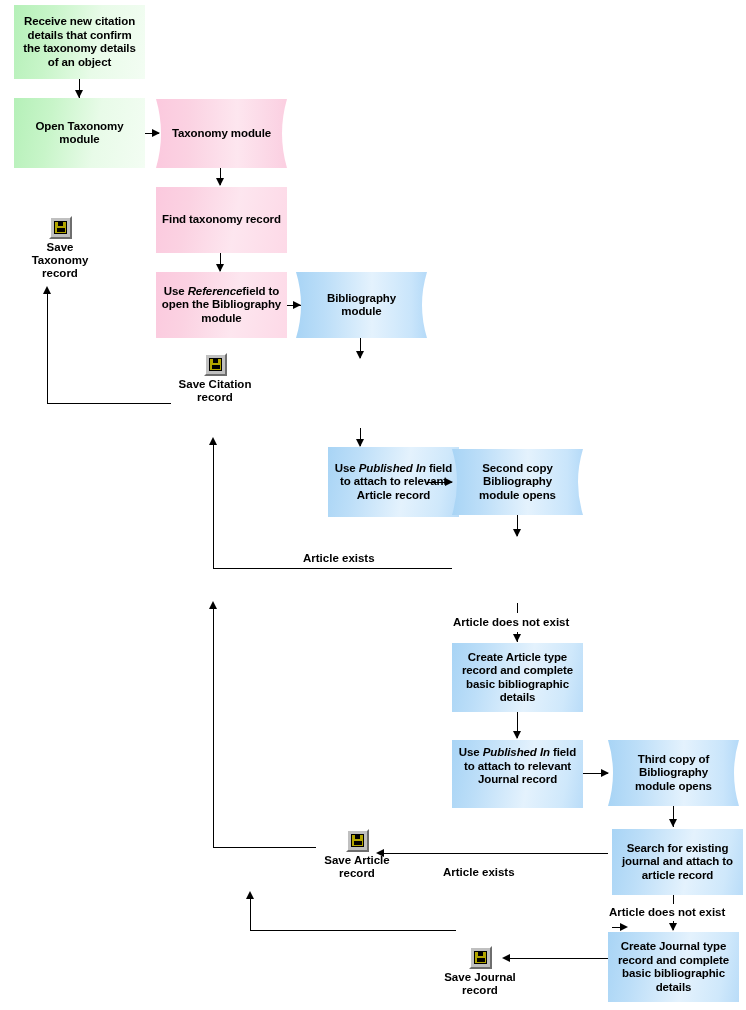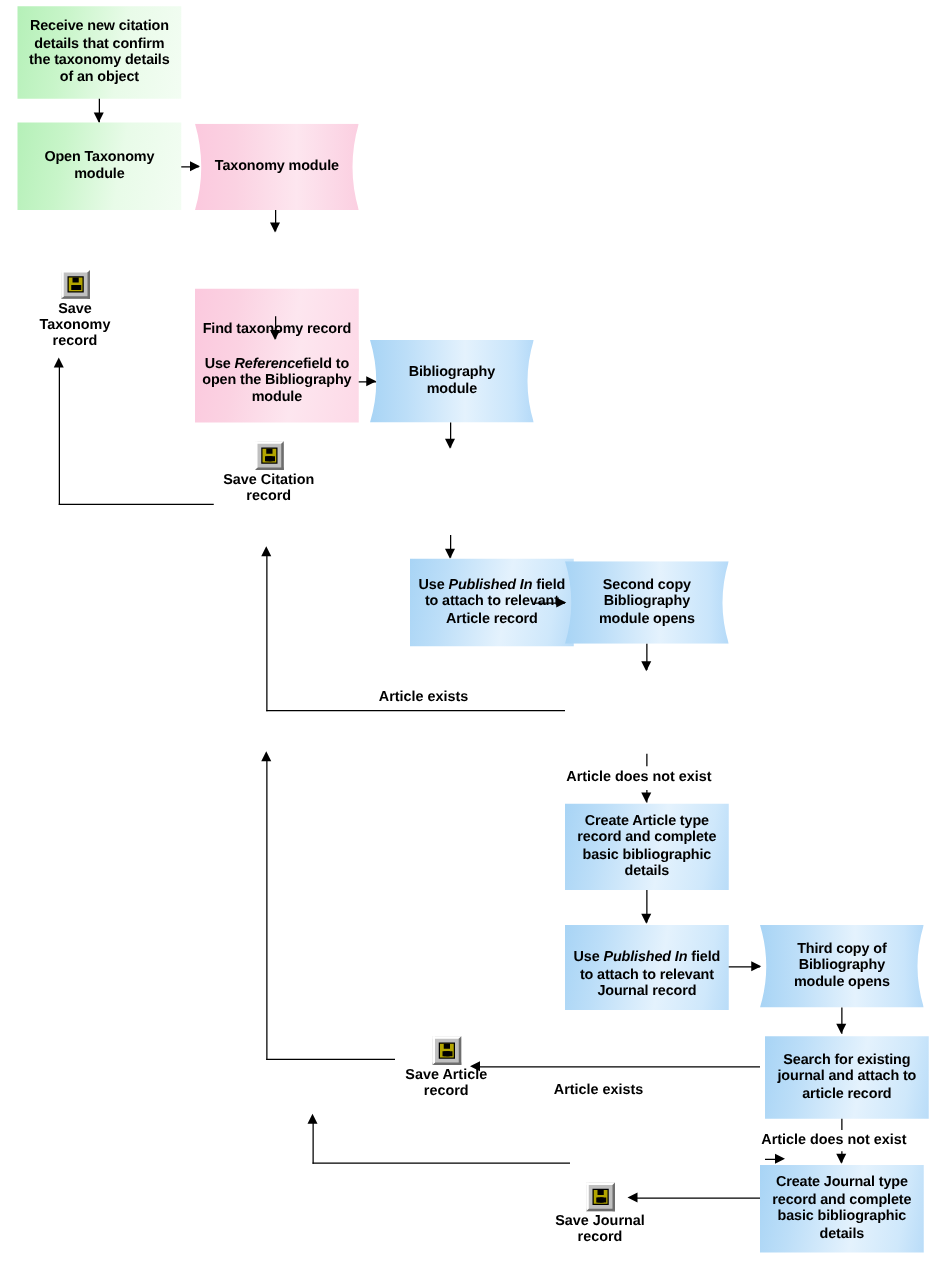--- a/index.html
+++ b/index.html
@@ -207,21 +207,21 @@
         </linearGradient>
       </defs>
       <path d="M 10 0 L 131 0 Q 121 34.5 131 69 L 0 69 Q 10 34.5 0 0 Z" fill="url(#gpink)"></path>
     </svg>
     <div class="mlabel">Taxonomy module</div>
   </div>
 
   <div class="line-v" style="left:220px; top:168px; height:17px;"></div>
   <div class="arrow arrow-down" style="left:216px; top:178px;"></div>
 
-  <div class="node box-pink" style="left:156px; top:187px; width:131px; height:66px;margin-top:44px;">
+  <div class="node box-pink" style="left:156px; top:187px; width:131px; height:66px;">
     <span class="txt">Find taxonomy record</span>
   </div>
 
   <div class="line-v" style="left:220px; top:253px; height:18px;"></div>
   <div class="arrow arrow-down" style="left:216px; top:264px;"></div>
 
   <div class="node box-pink clipped" style="left:156px; top:272px; width:131px; height:66px;">
     <span class="txt">
       <span>Use </span><i>Reference</i><span>field to open the Bibliography module</span>
     </span>
@@ -283,21 +283,21 @@
   <div class="line-v" style="left:517px; top:632px; height:10px;"></div>
   <div class="arrow arrow-down" style="left:513px; top:634px;"></div>
 
   <div class="node box-blue" style="left:452px; top:643px; width:131px; height:69px;justify-content:flex-end;">
     <span class="txt">Create Article type record and complete basic bibliographic details</span>
   </div>
 
   <div class="line-v" style="left:517px; top:712px; height:26px;"></div>
   <div class="arrow arrow-down" style="left:513px; top:731px;"></div>
 
-  <div class="node box-blue clipped" style="left:452px; top:740px; width:131px; height:68px; align-items:flex-start; padding-top:20px;">
+  <div class="node box-blue clipped" style="left:452px; top:740px; width:131px; height:68px; align-items:flex-start; padding-top:6px;">
     <span class="txt">
       <span>Use </span><i>Published In</i><span> field to attach to relevant Journal record</span>
     </span>
   </div>
 
   <div class="line-h" style="left:583px; top:773px; width:25px;"></div>
   <div class="arrow arrow-right" style="left:601px; top:769px;"></div>
 
   <div class="module" style="left:608px; top:740px; width:131px; height:66px;">
     <svg viewBox="0 0 131 66" preserveAspectRatio="none">

